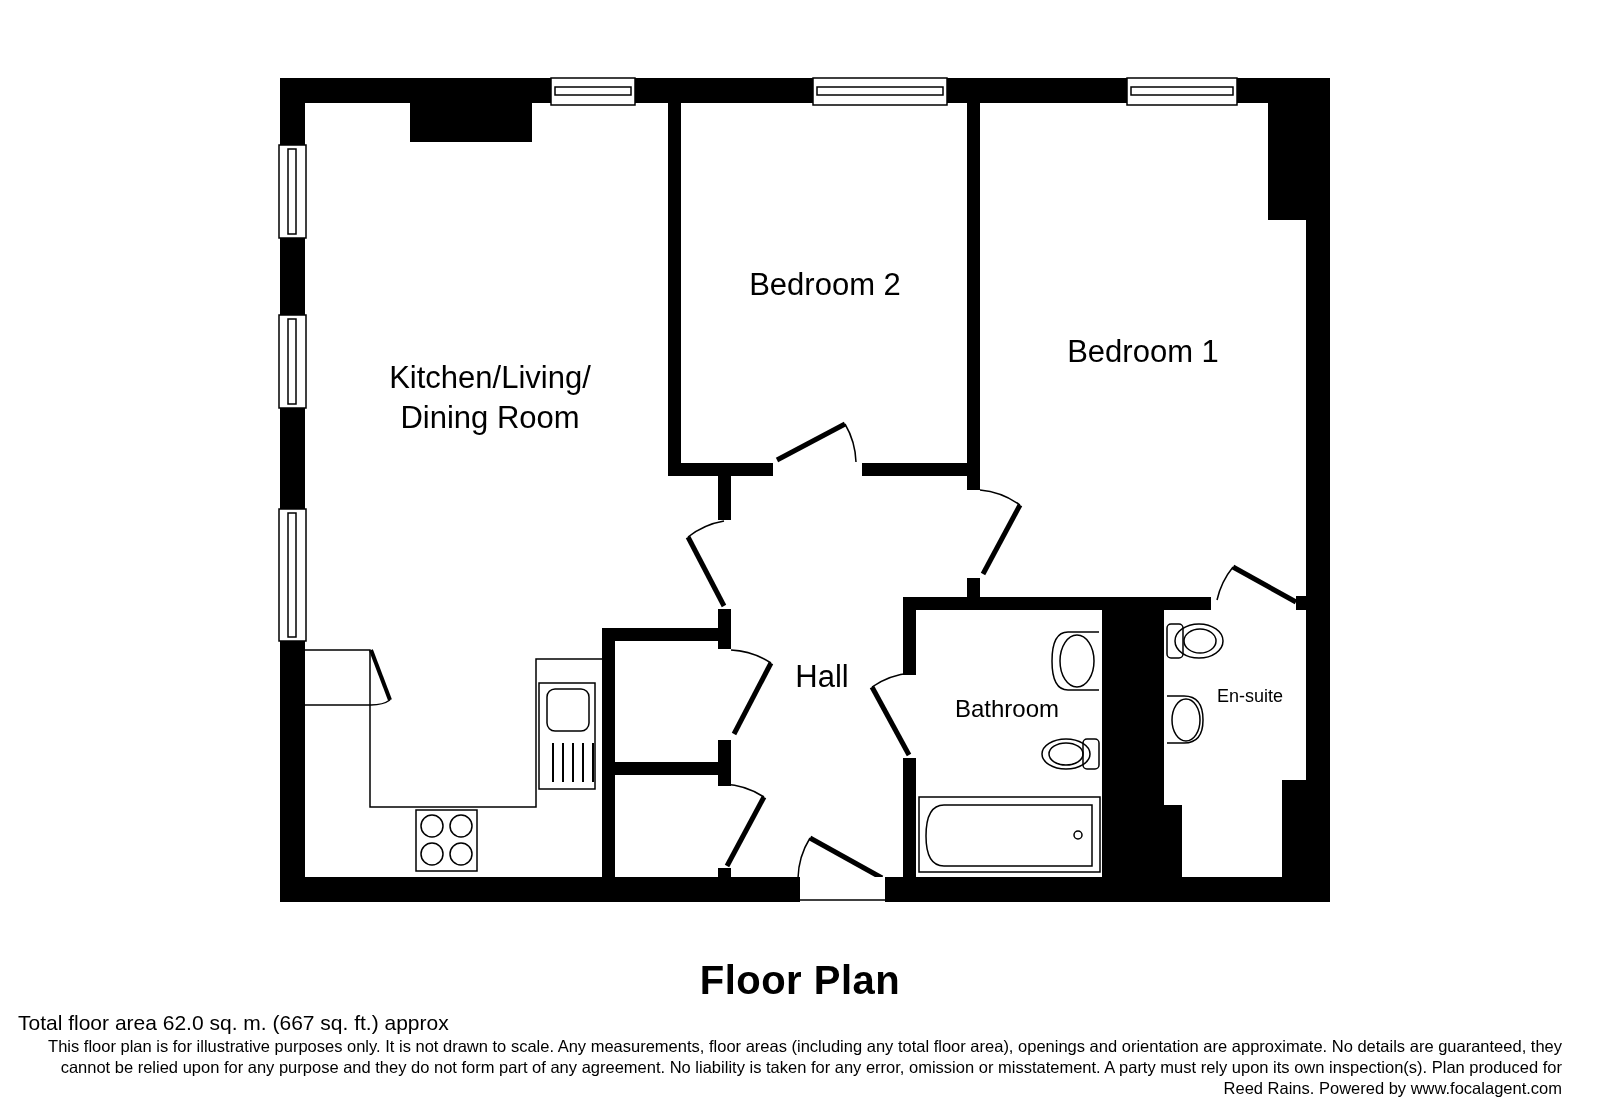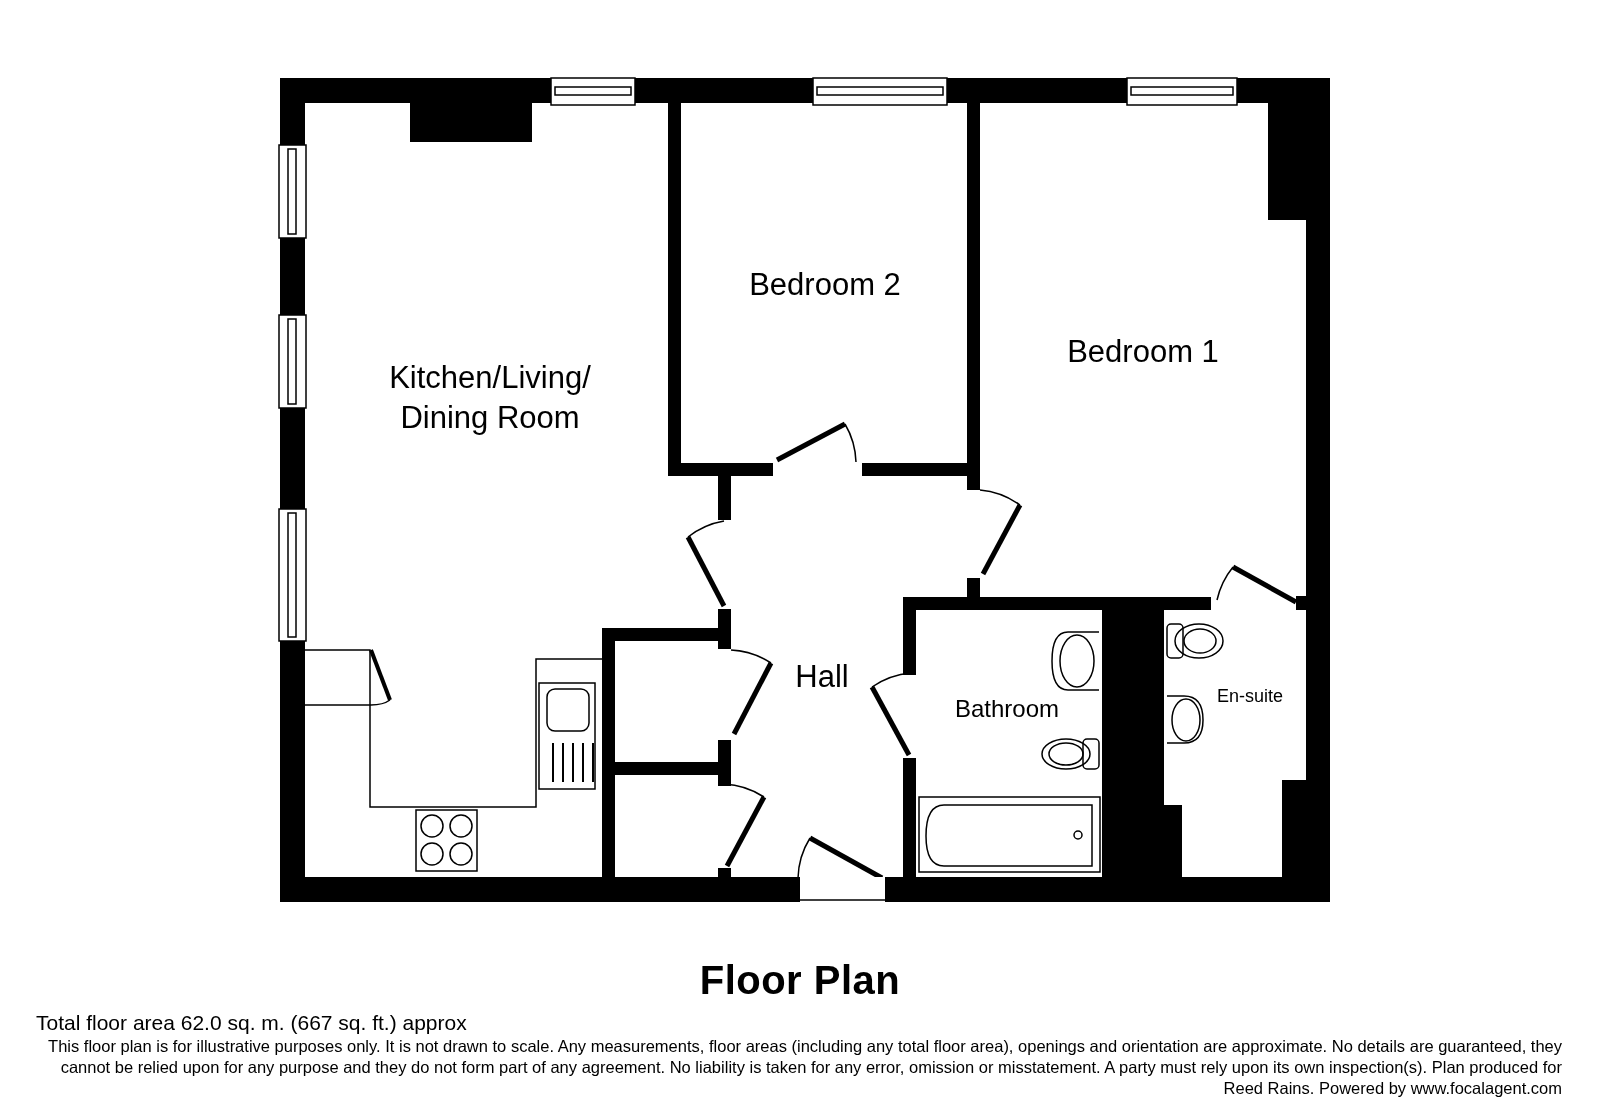--- a/index.html
+++ b/index.html
@@ -1,20 +1,20 @@
 <!DOCTYPE html>
 <html><head>
 <meta charset="utf-8">
 <style>
   html, body { margin: 0; padding: 0; background: #ffffff; }
   body { width: 1600px; height: 1120px; position: relative; overflow: hidden; font-family: "Liberation Sans", sans-serif; color: #000; }
   #plan { position: absolute; left: 0; top: 0; width: 1600px; height: 1120px; }
   .room-label { font-family: "Liberation Sans", sans-serif; fill: #000; }
   .title { position: absolute; left: 0; width: 1600px; top: 932px; text-align: center; font-weight: bold; font-size: 40px; letter-spacing: 0.5px; margin-top: 26px; }
-  .area { position: absolute; left: 36px; top: 1011px; font-size: 21px; white-space: nowrap; }
+  .area { position: absolute; left: 18px; top: 1011px; font-size: 21px; white-space: nowrap; }
   .disclaimer { position: absolute; left: 40px; width: 1522px; top: 1036px; font-size: 16.5px; line-height: 21px; text-align: right; }
 </style>
 </head>
 <body>
 
 <svg id="plan" viewBox="0 0 1600 1120" xmlns="http://www.w3.org/2000/svg">
 
   <g fill="#000">
 
     <rect x="280" y="78" width="1050" height="25"></rect>

